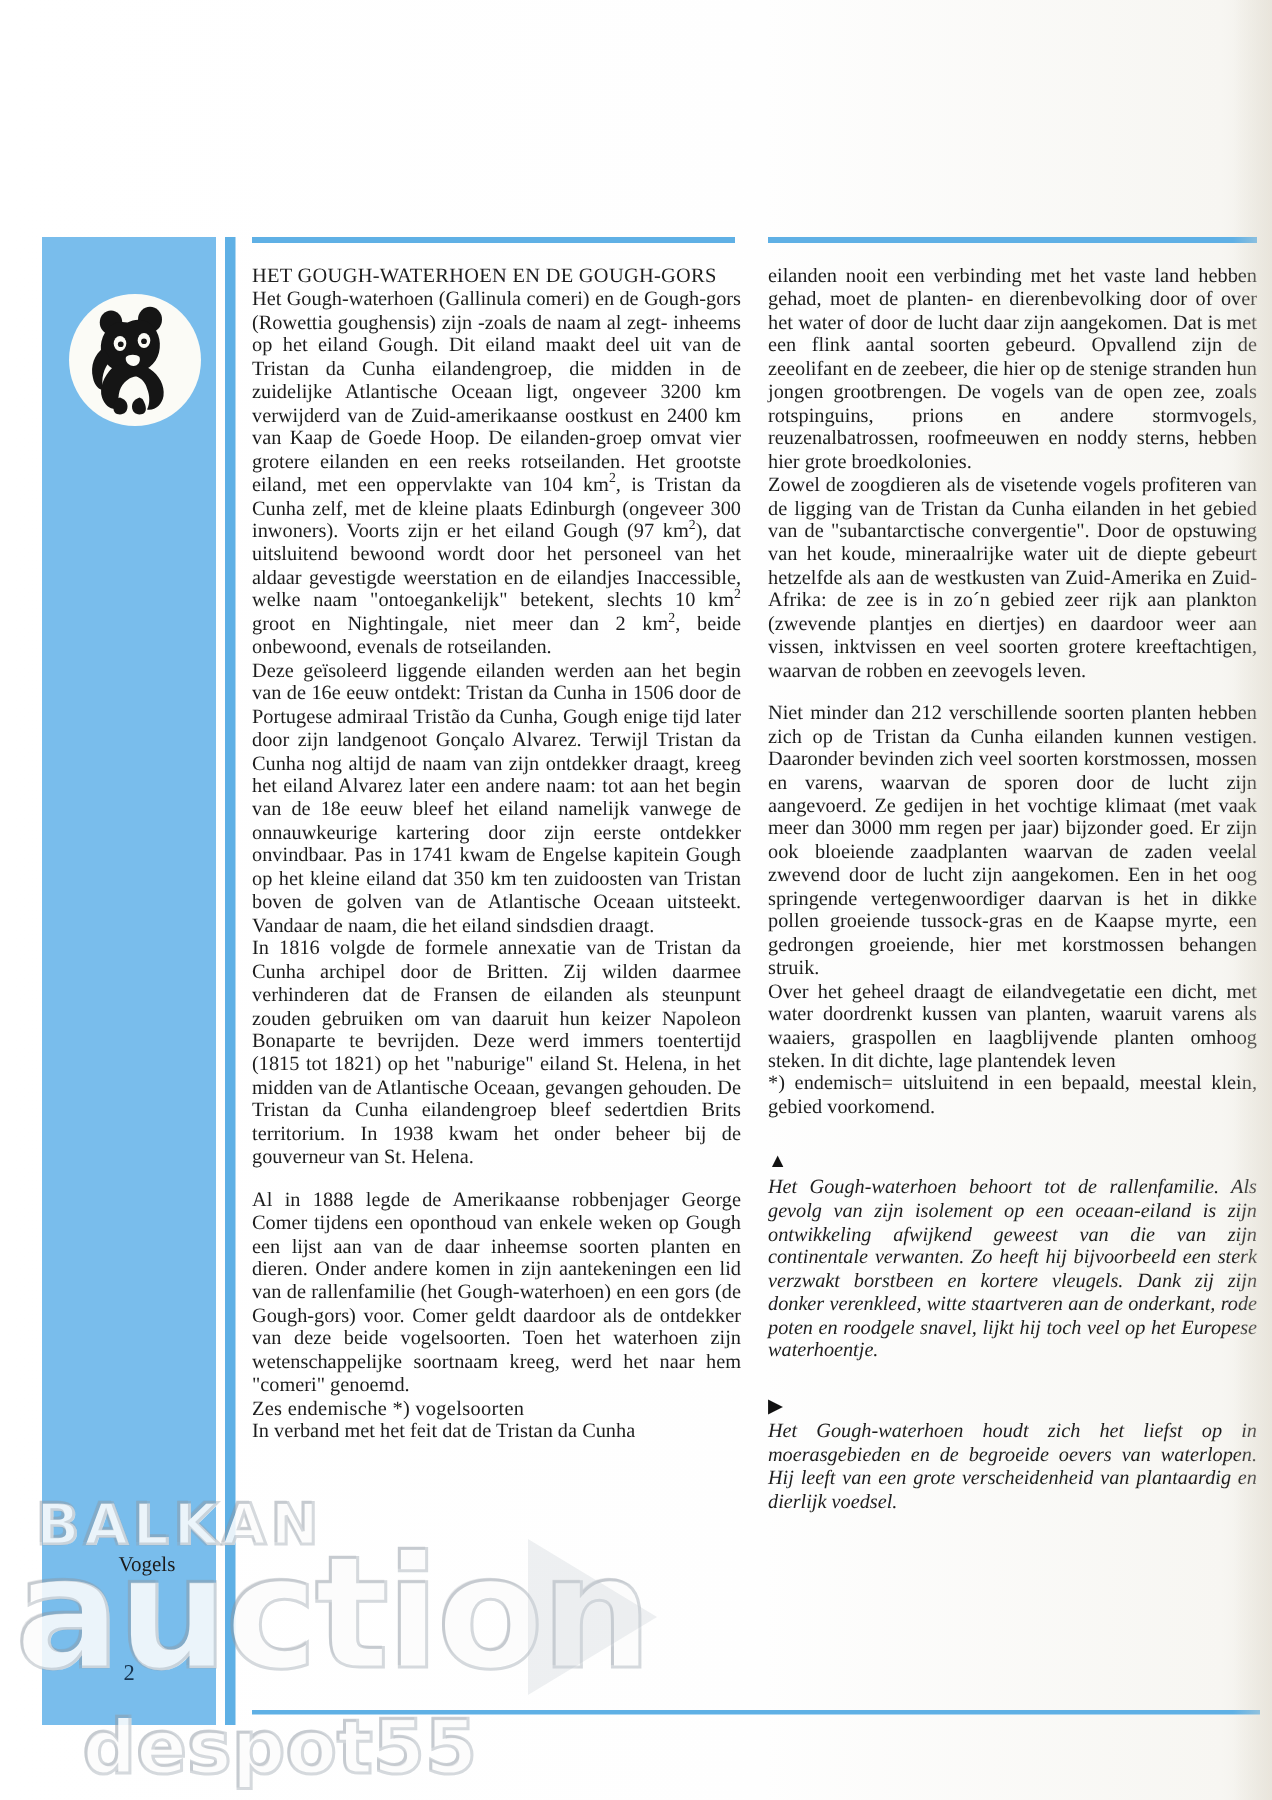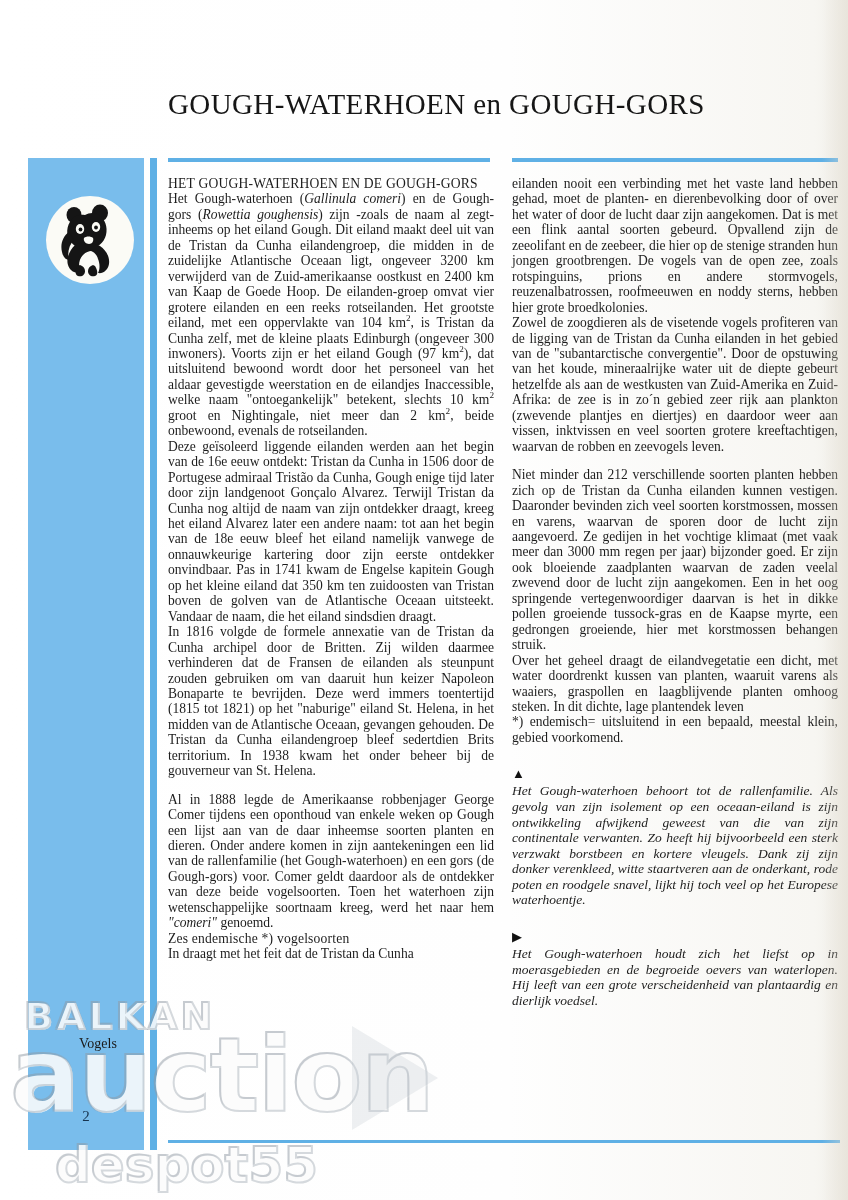--- a/index.html
+++ b/index.html
@@ -135,21 +135,21 @@
   h2.subhead {
     margin: 0;
     font-size: 13.6px;
     line-height: 15.45px;
     font-weight: normal;
     letter-spacing: 0.2px;
     text-align: left;
   }
   h2.subhead-spaced { }
 
-  .it { font-style: italic; }
+  .it { }
 
   sup.sq {
     font-size: 0.68em;
     vertical-align: super;
     line-height: 0;
   }
 
   
   .footnote {
     margin-top: 14px;
@@ -233,21 +233,20 @@
     height: 1200px;
     background: linear-gradient(to right, rgba(230,226,216,0) 0%, rgba(226,221,209,0.55) 100%);
     pointer-events: none;
   }
 </style>
 </head>
 <body>
 
 <div id="page">
 
-  <div id="title">GOUGH-WATERHOEN en GOUGH-GORS</div>
 
   <div class="rule-top" id="rule-left"></div>
   <div class="rule-top" id="rule-right"></div>
 
   <div id="sidebar"></div>
   <div id="sidebar-edge"></div>
 
   <div id="wwf-logo">
     <svg width="74" height="76" viewBox="0 0 74 76">
       <g fill="#151515">
@@ -283,21 +282,21 @@
   <div id="sidebar-section">Vogels</div>
   <div id="page-number">2</div>
 
   <div class="col" id="col-left">
     <h2 class="subhead">HET GOUGH-WATERHOEN EN DE GOUGH-GORS</h2>
     <p><span>Het Gough-waterhoen (</span><span class="it">Gallinula comeri</span><span>) en de Gough-gors (</span><span class="it">Rowettia goughensis</span><span>) zijn -zoals de naam al zegt- inheems op het eiland Gough. Dit eiland maakt deel uit van de Tristan da Cunha eilandengroep, die midden in de zuidelijke Atlantische Oceaan ligt, ongeveer 3200 km verwijderd van de Zuid-amerikaanse oostkust en 2400 km van Kaap de Goede Hoop. De eilanden-groep omvat vier grotere eilanden en een reeks rotseilanden. Het grootste eiland, met een oppervlakte van 104 km</span><sup class="sq">2</sup><span>, is Tristan da Cunha zelf, met de kleine plaats Edinburgh (ongeveer 300 inwoners). Voorts zijn er het eiland Gough (97 km</span><sup class="sq">2</sup><span>), dat uitsluitend bewoond wordt door het personeel van het aldaar gevestigde weerstation en de eilandjes Inaccessible, welke naam "ontoegankelijk" betekent, slechts 10 km</span><sup class="sq">2</sup><span> groot en Nightingale, niet meer dan 2 km</span><sup class="sq">2</sup><span>, beide onbewoond, evenals de rotseilanden.</span></p>
     <p>Deze geïsoleerd liggende eilanden werden aan het begin van de 16e eeuw ontdekt: Tristan da Cunha in 1506 door de Portugese admiraal Tristão da Cunha, Gough enige tijd later door zijn landgenoot Gonçalo Alvarez. Terwijl Tristan da Cunha nog altijd de naam van zijn ontdekker draagt, kreeg het eiland Alvarez later een andere naam: tot aan het begin van de 18e eeuw bleef het eiland namelijk vanwege de onnauwkeurige kartering door zijn eerste ontdekker onvindbaar. Pas in 1741 kwam de Engelse kapitein Gough op het kleine eiland dat 350 km ten zuidoosten van Tristan boven de golven van de Atlantische Oceaan uitsteekt. Vandaar de naam, die het eiland sindsdien draagt.</p>
     <p>In 1816 volgde de formele annexatie van de Tristan da Cunha archipel door de Britten. Zij wilden daarmee verhinderen dat de Fransen de eilanden als steunpunt zouden gebruiken om van daaruit hun keizer Napoleon Bonaparte te bevrijden. Deze werd immers toentertijd (1815 tot 1821) op het "naburige" eiland St. Helena, in het midden van de Atlantische Oceaan, gevangen gehouden. De Tristan da Cunha eilandengroep bleef sedertdien Brits territorium. In 1938 kwam het onder beheer bij de gouverneur van St. Helena.</p>
     <p class="gap"><span>Al in 1888 legde de Amerikaanse robbenjager George Comer tijdens een oponthoud van enkele weken op Gough een lijst aan van de daar inheemse soorten planten en dieren. Onder andere komen in zijn aantekeningen een lid van de rallenfamilie (het Gough-waterhoen) en een gors (de Gough-gors) voor. Comer geldt daardoor als de ontdekker van deze beide vogelsoorten. Toen het waterhoen zijn wetenschappelijke soortnaam kreeg, werd het naar hem </span><span class="it">"comeri"</span><span> genoemd.</span></p>
     <h2 class="subhead subhead-spaced">Zes endemische *) vogelsoorten</h2>
-    <p>In draagt met het feit dat de Tristan da Cunha</p>
+    <p>In verband met het feit dat de Tristan da Cunha</p>
   </div>
 
   <div class="col" id="col-right">
     <p>eilanden nooit een verbinding met het vaste land hebben gehad, moet de planten- en dierenbevolking door of over het water of door de lucht daar zijn aangekomen. Dat is met een flink aantal soorten gebeurd. Opvallend zijn de zeeolifant en de zeebeer, die hier op de stenige stranden hun jongen  grootbrengen. De vogels van de open zee, zoals rotspinguins, prions en andere stormvogels, reuzenalbatrossen, roofmeeuwen en noddy sterns, hebben hier grote broedkolonies.</p>
     <p>Zowel de zoogdieren als de visetende vogels profiteren van de ligging van de Tristan da Cunha eilanden in het gebied van de "subantarctische convergentie". Door de opstuwing van het koude, mineraalrijke water uit de diepte gebeurt hetzelfde als aan de westkusten van Zuid-Amerika en Zuid-Afrika: de zee is in zo´n gebied zeer rijk aan plankton (zwevende plantjes en diertjes) en daardoor weer aan vissen, inktvissen en veel soorten grotere kreeftachtigen, waarvan de robben en zeevogels leven.</p>
     <p class="gap">Niet minder dan 212 verschillende soorten planten hebben zich op de Tristan da Cunha eilanden kunnen vestigen. Daaronder bevinden zich veel soorten korstmossen, mossen en varens, waarvan de sporen door de lucht zijn aangevoerd. Ze gedijen in het vochtige klimaat (met vaak meer dan 3000 mm regen per jaar) bijzonder goed. Er zijn ook bloeiende zaadplanten waarvan de zaden veelal zwevend door de lucht zijn aangekomen. Een in het oog springende vertegenwoordiger daarvan is het in dikke pollen groeiende tussock-gras en de Kaapse myrte, een gedrongen groeiende, hier met korstmossen behangen struik.</p>
     <p>Over het geheel draagt de eilandvegetatie een dicht, met water doordrenkt kussen van planten, waaruit varens als waaiers, graspollen en laagblijvende planten omhoog steken. In dit dichte, lage plantendek leven</p>
     <p class="footnote">*) endemisch= uitsluitend in een bepaald, meestal klein, gebied voorkomend.</p>
 
     <div class="cap-block">

